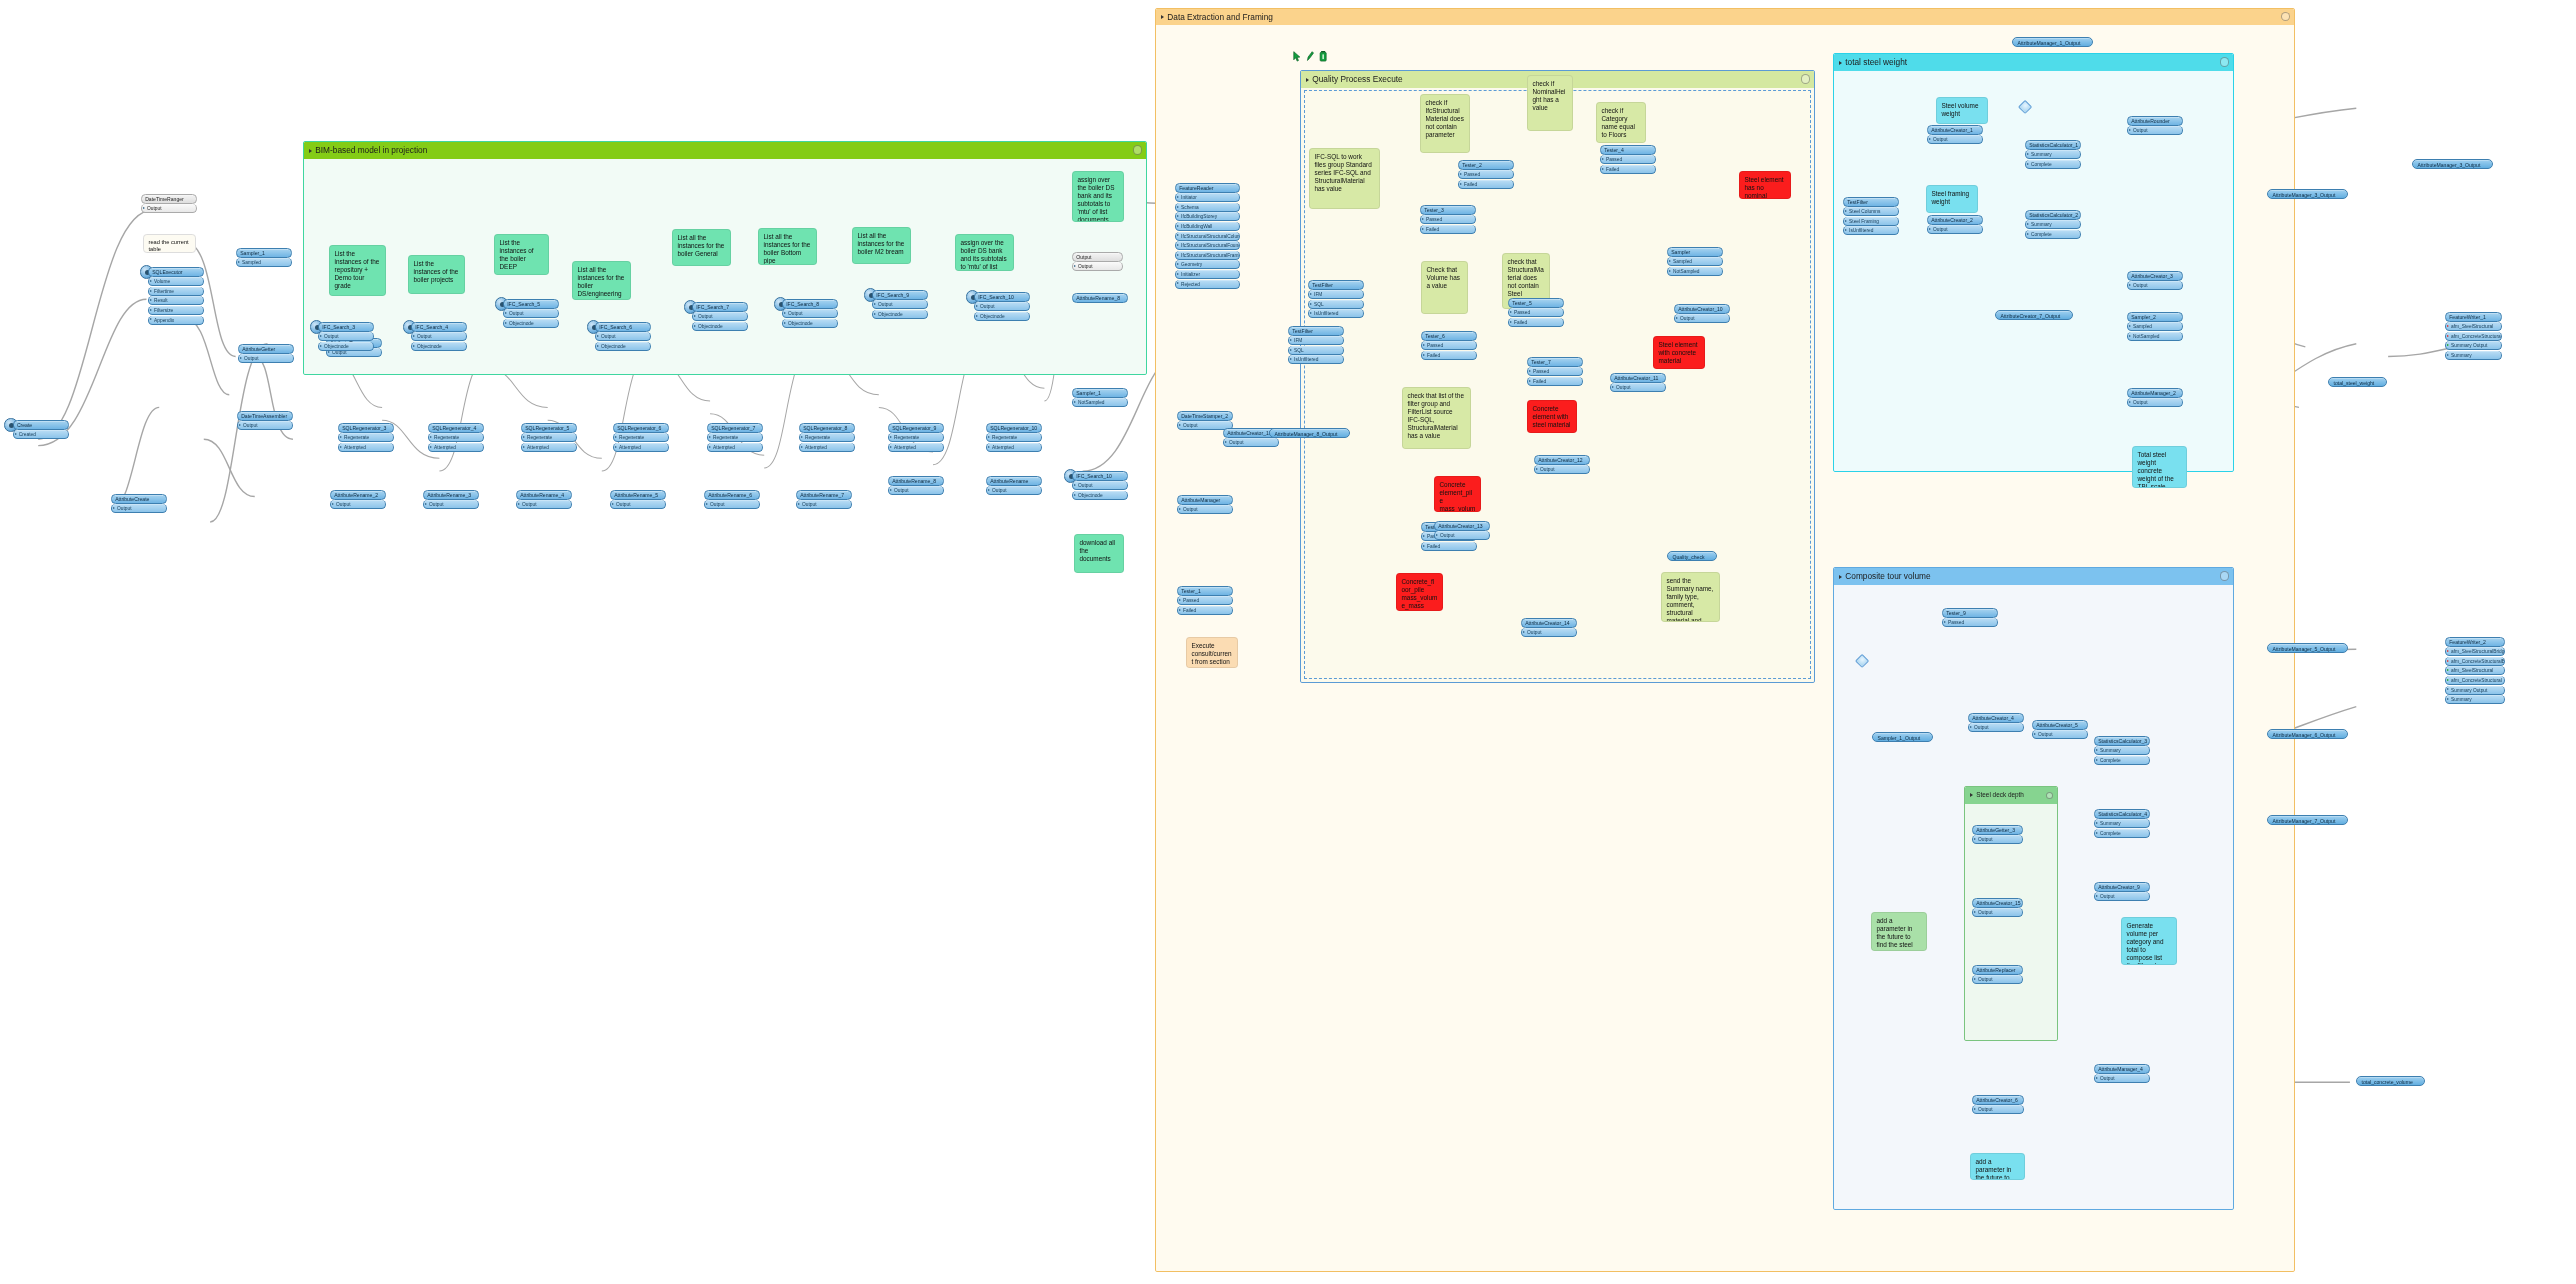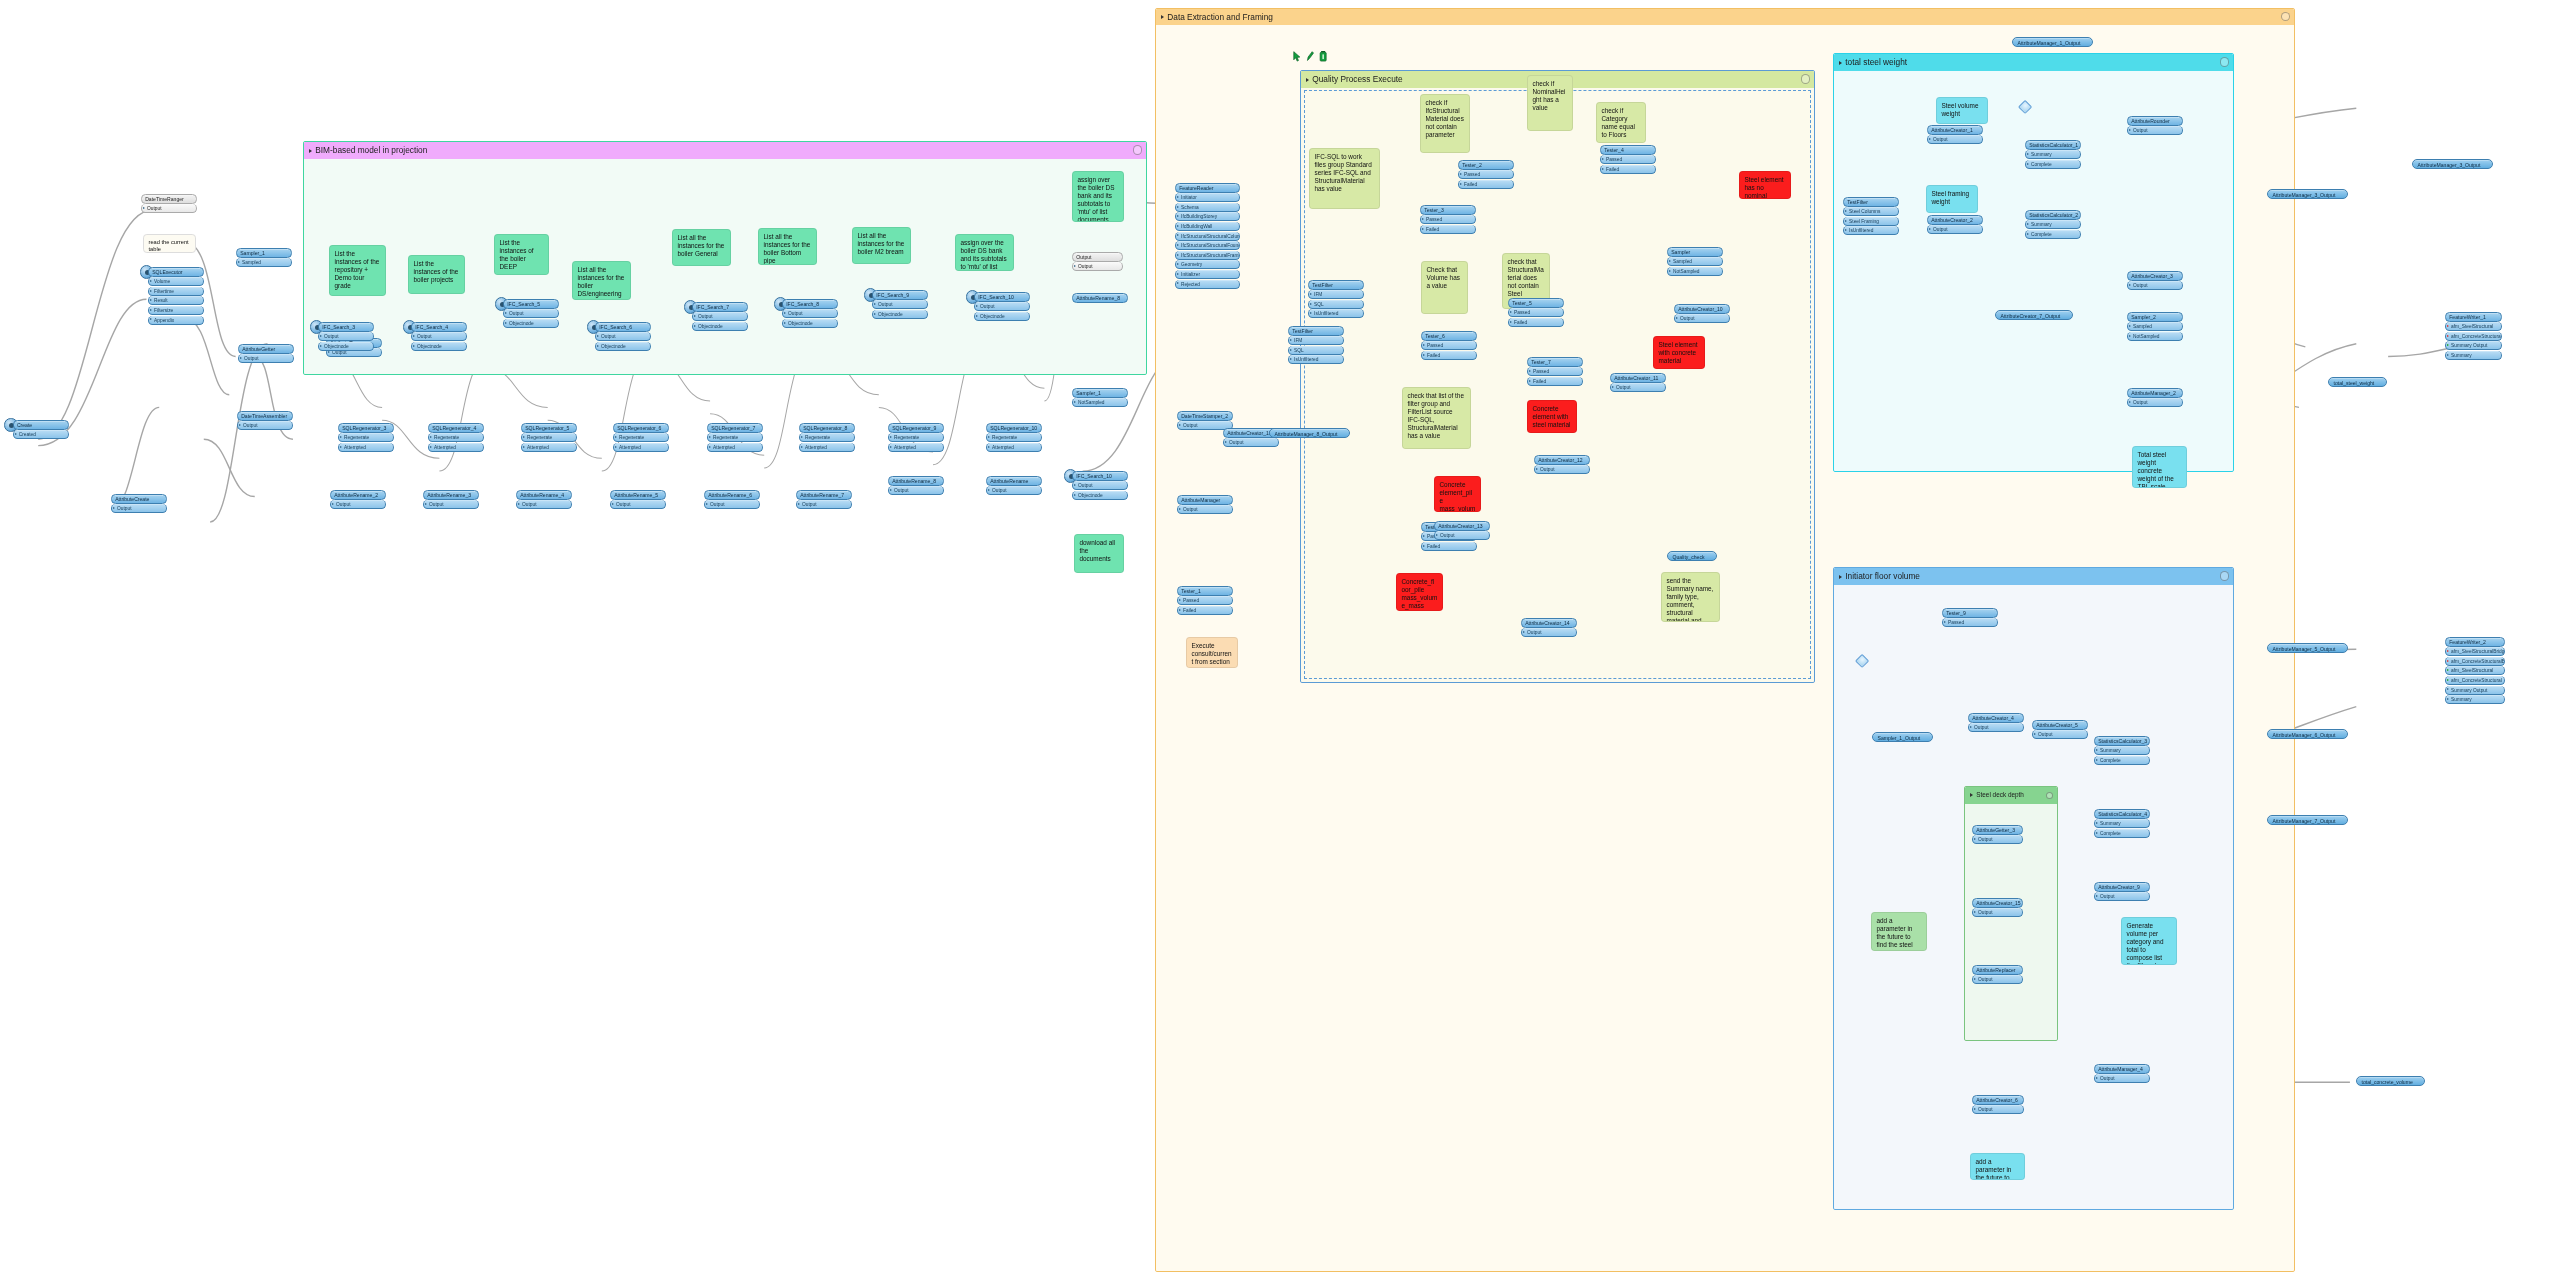--- a/index.html
+++ b/index.html
@@ -44,21 +44,21 @@
   }
   .group > .gbody { position: absolute; inset: 16.6px 0 0 0; }
   .group .gbtn {
     position: absolute; right: 3.8px; top: 3.2px;
     width: 9.6px; height: 9.6px; border-radius: 50%;
     border: 0.6px solid rgba(0,0,0,.3);
     background: rgba(255,255,255,.35);
   }
 
   .g-green  { background:#f2fbf6; border-color:#3fd6a0; }
-  .g-green  > .ghdr { background:#f0abfc; }
+  .g-green  > .ghdr { background:#84cc16; }
   .g-orange { background:#fffbf0; border-color:#f2bf63; }
   .g-orange > .ghdr { background:#fbd38c; }
   .g-cyan   { background:#eefbfc; border-color:#2ad2e8; }
   .g-cyan   > .ghdr { background:#4fdcea; }
   .g-blue   { background:#f3f7fb; border-color:#5fa9e0; }
   .g-blue   > .ghdr { background:#7cc2ef; }
   .g-lime   { background:#fcfaec; border:1.3px solid #5b9bd5; }
   .g-lime   > .ghdr { background:#d4e8a0; }
   .g-lime   > .gbody { border:0.6px dashed #5b9bd5; margin:1.3px; inset:18px 1.3px 1.3px 1.3px; }
   .g-minigreen { background:#eef8ef; border-color:#7ac47f; }
@@ -317,21 +317,21 @@
   <div class="group g-cyan" style="left:1833px; top:53px; width:401px; height:419px;">
     <div class="ghdr">
       <span class="tri"></span><span>total steel weight</span>
       <span class="gbtn"></span>
     </div>
     <div class="gbody"></div>
   </div>
 
   <div class="group g-blue" style="left:1833px; top:567px; width:401px; height:643px;">
     <div class="ghdr">
-      <span class="tri"></span><span>Initiator floor volume</span>
+      <span class="tri"></span><span>Composite tour volume</span>
       <span class="gbtn"></span>
     </div>
     <div class="gbody"></div>
   </div>
 
   <div class="group g-minigreen" style="left:1964px; top:786px; width:94px; height:255px;">
     <div class="ghdr" style="font-size:6.4px;">
       <span class="tri"></span><span>Steel deck depth</span>
       <span class="gbtn" style="width:7px;height:7px;top:4.5px;"></span>
     </div>

